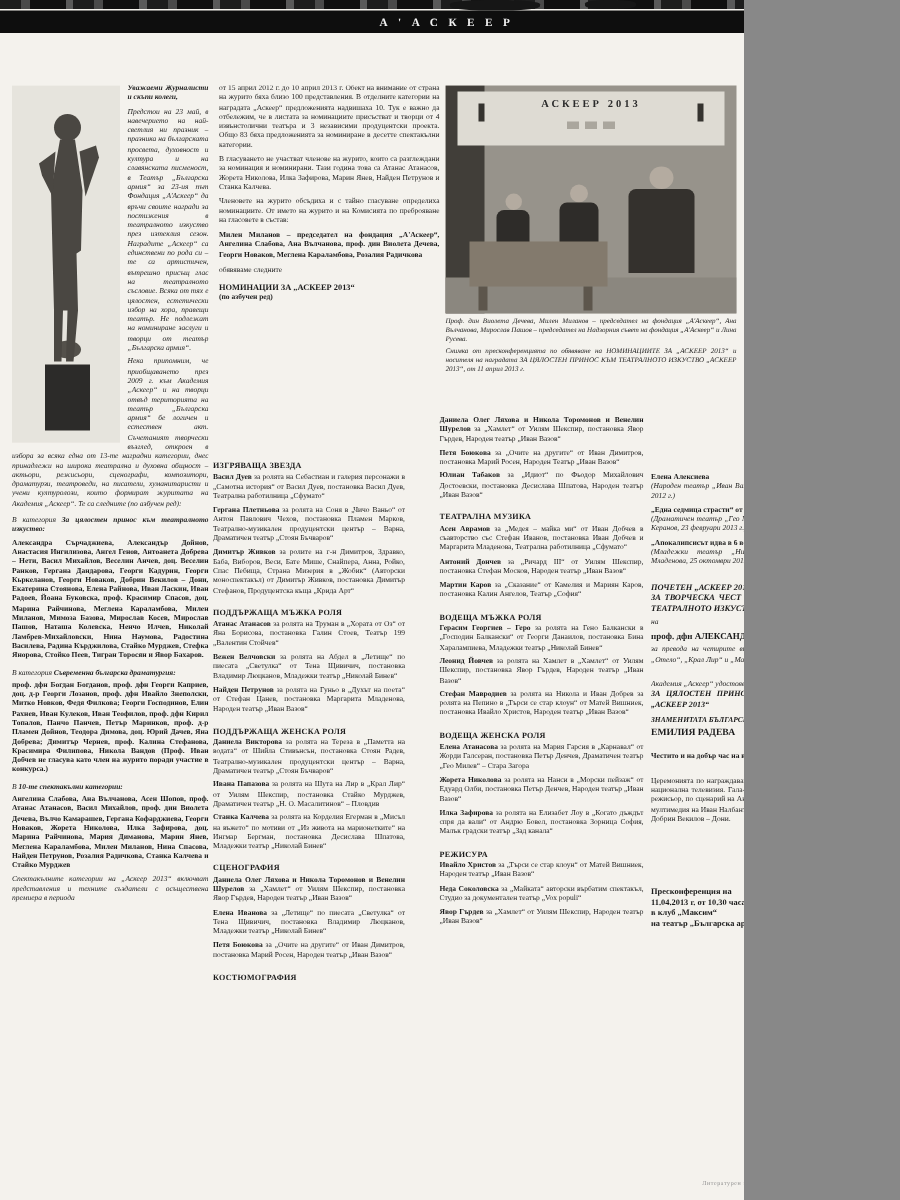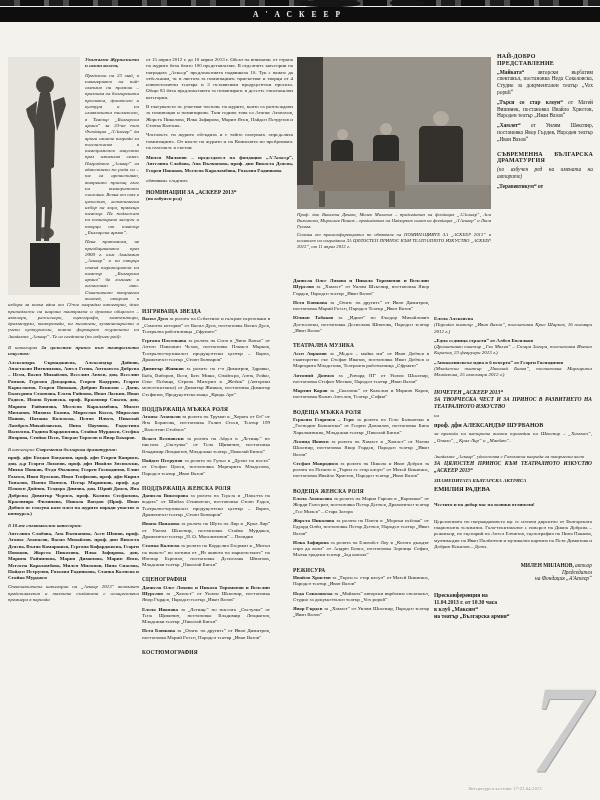--- a/index.html
+++ b/index.html
@@ -1,17 +1,17 @@
 <!DOCTYPE html>
 <html><head>
 <meta charset="utf-8">
 <style>
   html,body{margin:0;padding:0;}
   body{background:#888;}
-  #page{position:relative;width:600px;height:800px;background:#f4f2ed;overflow:hidden;
+  #page{position:relative;width:496px;height:800px;background:#f4f2ed;overflow:hidden;
         font-family:"Liberation Serif","DejaVu Serif",serif;color:#1b1b1b;}
   
   #scan-edge{position:absolute;left:0;top:0;width:600px;height:6px;
      background:repeating-linear-gradient(90deg,#1d1d1d 0 14px,#4a4a4a 14px 20px,#101010 20px 44px,#5a5a5a 44px 49px);}
   .blot{position:absolute;background:#161616;border-radius:40%;}
   
   #masthead{position:absolute;left:0;top:7px;width:600px;height:15px;background:#0e0e0e;
      color:#f2f2f2;text-align:center;font-size:7.5px;line-height:15px;letter-spacing:7px;font-weight:bold;}
   
   #headline{position:absolute;left:92px;top:24px;width:504px;height:28px;text-align:center;
@@ -120,20 +120,28 @@
     <p>В гласуването не участват членове на журито, които са разглеждани за номинация и номинирани. Тази година това са Атанас Атанасов, Жорета Николова, Илка Зафирова, Марин Янев, Найден Петрунов и Станка Калчева.</p>
     <p>Членовете на журито обсъдиха и с тайно гласуване определиха номинациите. От името на журито и на Комисията по преброяване на гласовете в състав:</p>
     <p class="committee">Милен Миланов – председател на фондация „А'Аскеер“, Ангелина Слабова, Ана Вълчанова, проф. дин Виолета Дечева, Георги Новаков, Меглена Караламбова, Розалия Радичкова</p>
     <p>обявяваме следните</p>
     <div id="nom-title">НОМИНАЦИИ ЗА „АСКЕЕР 2013“</div>
     <div id="nom-sub">(по азбучен ред)</div>
   </div>
 
   <div id="photo">
     <div class="curtain"></div>
+    <div id="photo-banner">
+      <div class="trophy" style="left:14px;"></div>
+      <div class="trophy" style="right:14px;"></div>
+      <div class="bt">АСКЕЕР 2013</div>
+      <div>
+        <span class="logo-sq"></span><span class="logo-sq"></span><span class="logo-sq"></span>
+      </div>
+    </div>
     <div class="floor"></div>
     <div class="person" style="left:34px;top:72px;">
       <div class="head" style="width:11px;height:11px;"></div>
       <div class="torso" style="width:22px;height:34px;"></div>
     </div>
     <div class="person" style="left:76px;top:66px;">
       <div class="head" style="width:12px;height:12px;"></div>
       <div class="torso" style="width:26px;height:38px;"></div>
     </div>
     <div class="person" style="left:122px;top:54px;">

